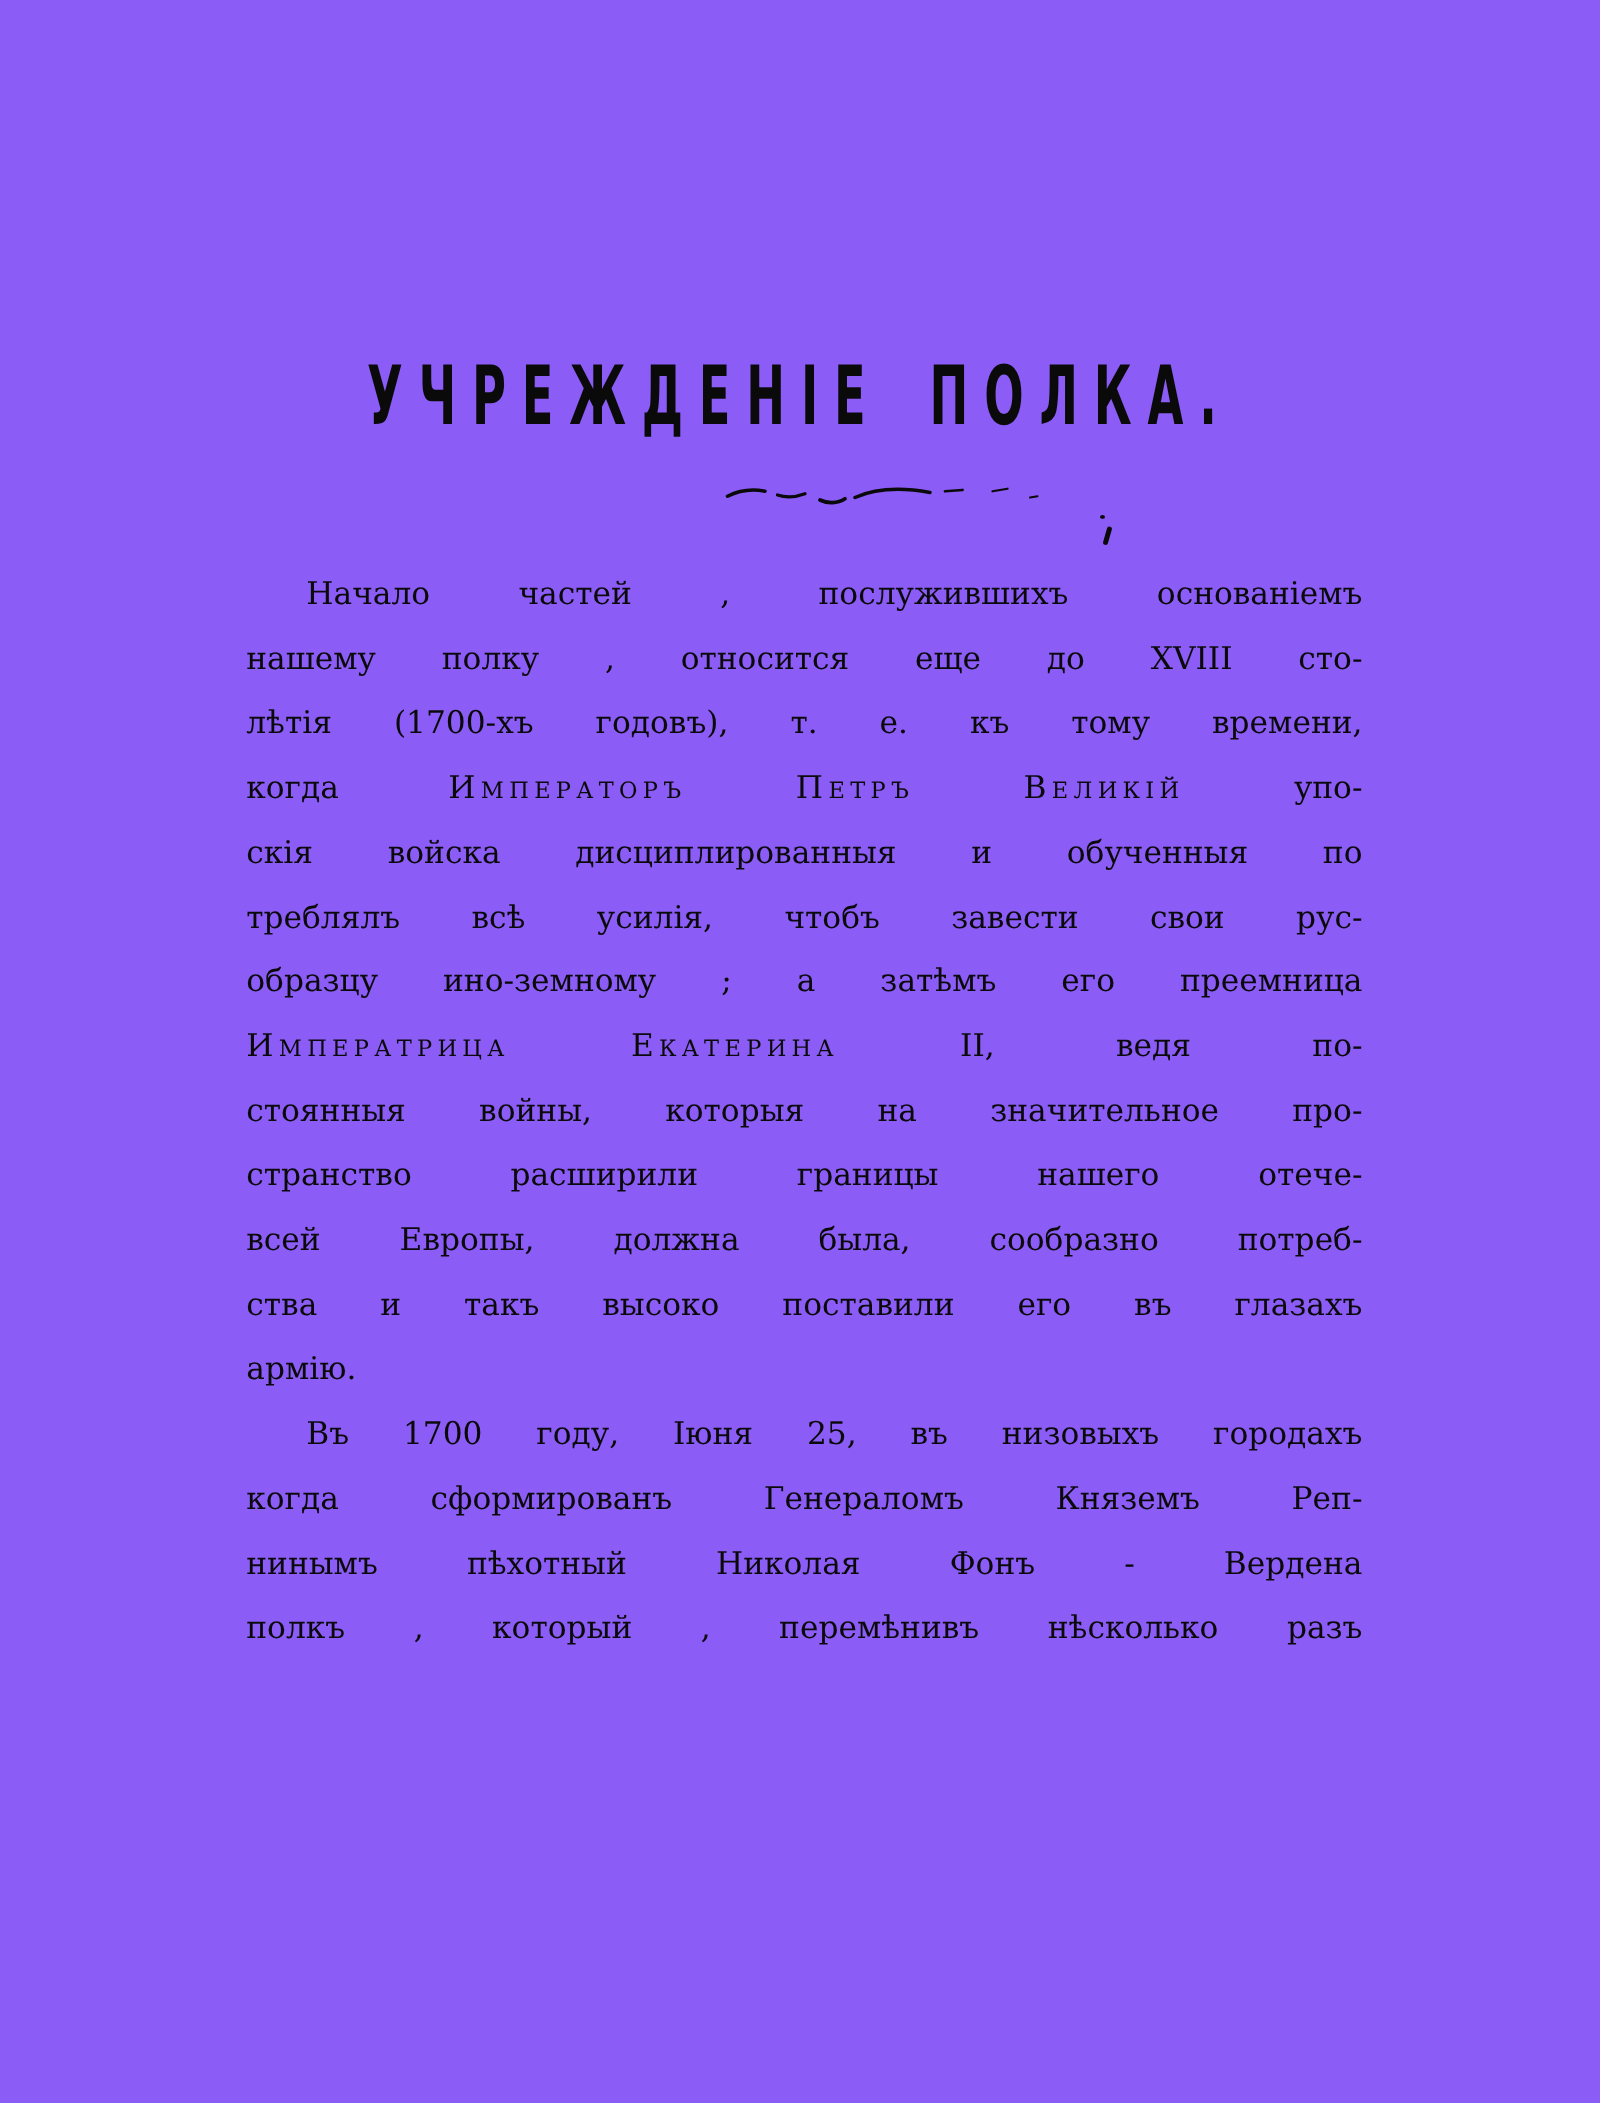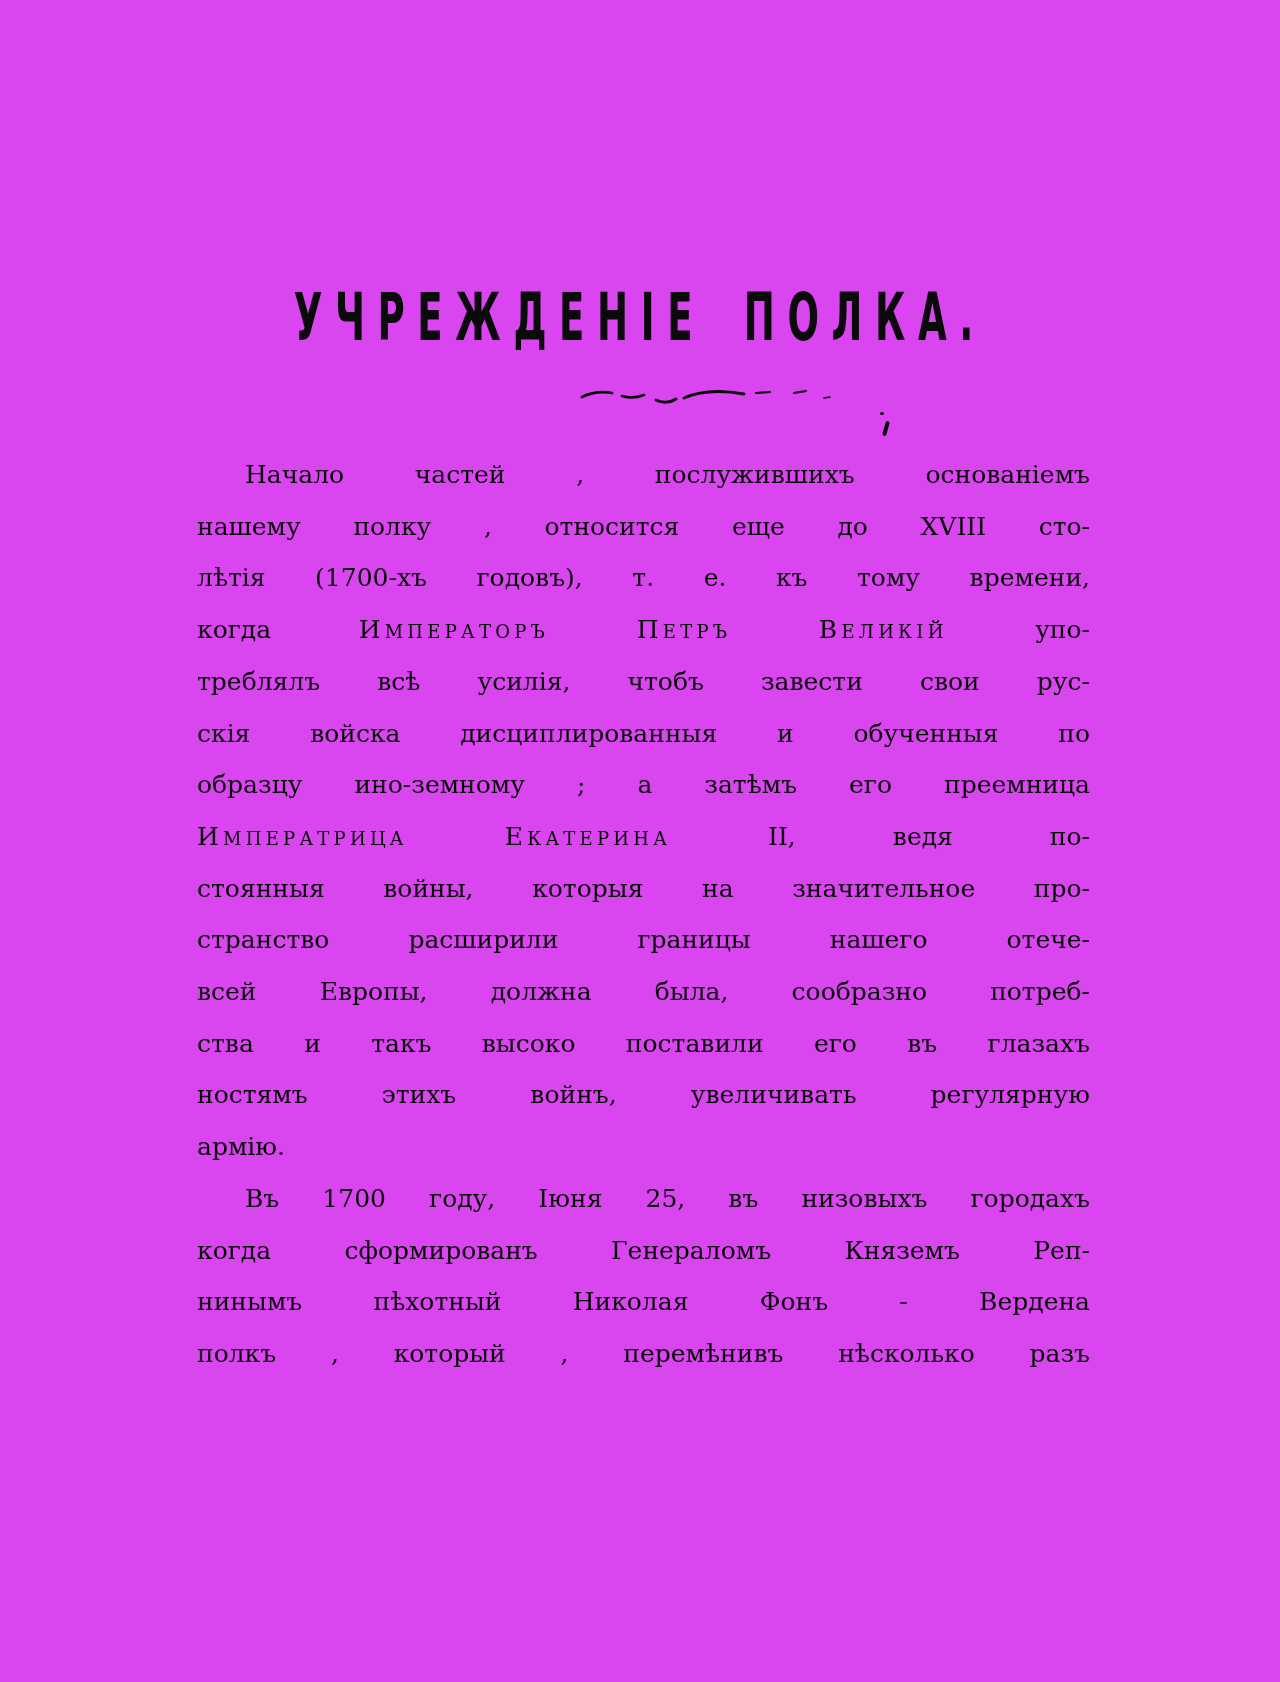--- a/index.html
+++ b/index.html
@@ -71,21 +71,21 @@
   .line.flushleft{text-align-last:left;}
   .sc{
     font-variant-caps:small-caps;
     letter-spacing:0.17em;
     margin-top:21px;
   }
 </style>
 </head>
 <body>
 
-<div class="page" style="background: #d946ef; color: rgb(10, 10, 10);">
+<div class="page" style="background: #8b5cf6; color: rgb(10, 10, 10);">
 
   <h1 class="title"><span class="title-inner">УЧРЕЖДЕНІЕ ПОЛКА.</span></h1>
 
   <svg class="ornament" width="260" height="18" viewBox="0 0 260 18">
     <g fill="none" stroke="#0a0a0a" stroke-linecap="round">
       <path d="M4,10 C14,5 24,4 34,6" stroke-width="2.8"></path>
       <path d="M44,9 C50,11 58,11 66,8" stroke-width="2.6"></path>
       <path d="M78,13 C84,16 92,16 98,12" stroke-width="3"></path>
       <path d="M106,11 C122,4 144,3 166,7" stroke-width="2.8"></path>
       <path d="M178,6 L192,5" stroke-width="2.2"></path>
@@ -95,29 +95,28 @@
   </svg>
 
   <div class="stray-dot"></div>
   <div class="stray"></div>
 
   <div class="textblock">
     <div class="line indent"><span>Начало частей , послужившихъ основаніемъ</span></div>
     <div class="line"><span>нашему полку , относится еще до XVIII сто-</span></div>
     <div class="line"><span>лѣтія (1700-хъ годовъ), т. е. къ тому времени,</span></div>
     <div class="line"><span>когда </span><span class="sc">Императоръ</span><span> </span><span class="sc">Петръ</span><span> </span><span class="sc">Великій</span><span> упо-</span></div>
+    <div class="line"><span>скія войска дисциплированныя и обученныя по</span></div>
     <div class="line"><span>треблялъ всѣ усилія, чтобъ завести свои рус-</span></div>
-    <div class="line"><span>скія войска дисциплированныя и обученныя по</span></div>
     <div class="line"><span>образцу ино-земному ; а затѣмъ его преемница</span></div>
     <div class="line"><span class="sc">Императрица</span><span> </span><span class="sc">Екатерина</span><span> II, ведя по-</span></div>
     <div class="line"><span>стоянныя войны, которыя на значительное про-</span></div>
     <div class="line"><span>странство расширили границы нашего отече-</span></div>
     <div class="line"><span>всей Европы, должна была, сообразно потреб-</span></div>
     <div class="line"><span>ства и такъ высоко поставили его въ глазахъ</span></div>
-    <div class="line"><span>ностямъ этихъ войнъ, увеличивать регулярную</span></div>
     <div class="line flushleft"><span>армію.</span></div>
     <div class="line indent"><span>Въ 1700 году, Іюня 25, въ низовыхъ городахъ</span></div>
     <div class="line"><span>когда сформированъ Генераломъ Княземъ Реп-</span></div>
     <div class="line"><span>нинымъ пѣхотный Николая Фонъ - Вердена</span></div>
     <div class="line"><span>полкъ , который , перемѣнивъ нѣсколько разъ</span></div>
   </div>
 
 </div>
 
 </body></html>

